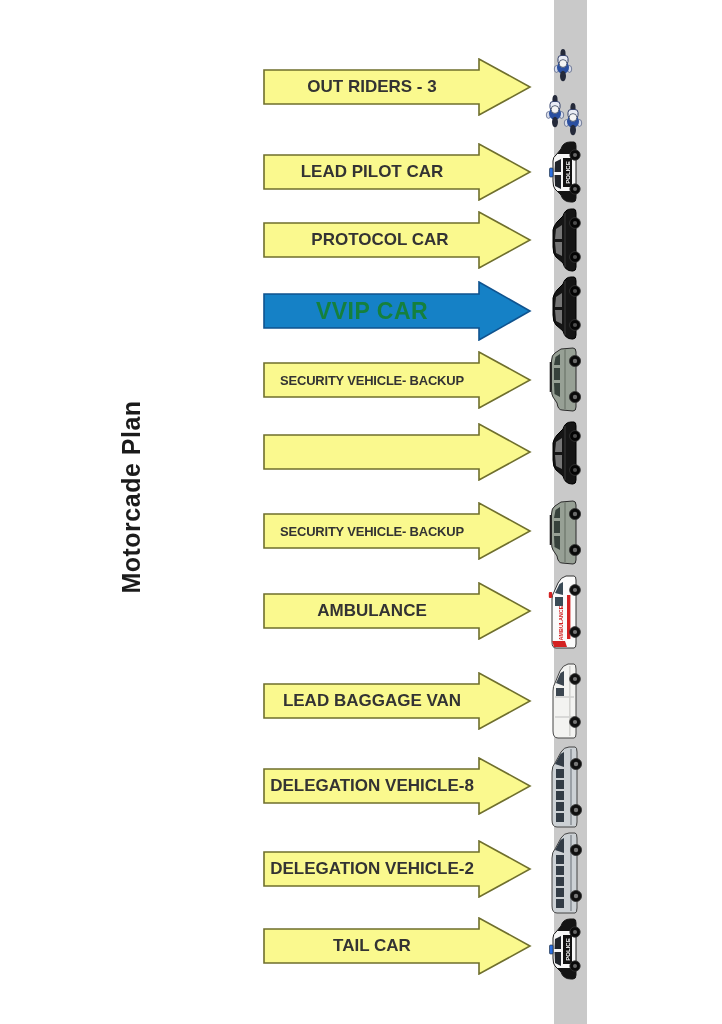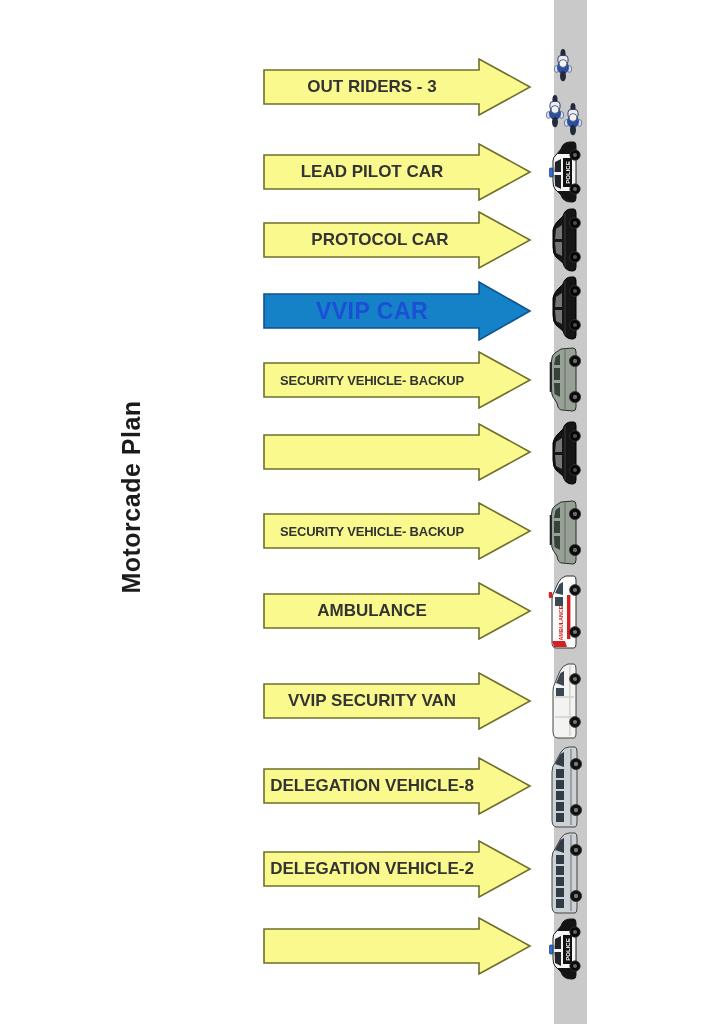--- a/index.html
+++ b/index.html
@@ -16,21 +16,21 @@
   .arrow{position:absolute;left:263px;width:268px;height:58px;}
   .arrow svg{display:block;}
   .arrow .shape{fill:var(--yf,#faf98e);stroke:var(--yb,#6f6f2d);stroke-width:1.6;}
   .arrow.blue .shape{fill:var(--bf,#1581c6);stroke:var(--bb,#0f538f);}
   .arrow .lbl{
     position:absolute;left:2px;top:12px;width:214px;height:34px;
     display:flex;align-items:center;justify-content:center;
     font-weight:bold;font-size:17px;color:#333333;white-space:nowrap;
   }
   .arrow .lbl.small{font-size:13.5px;letter-spacing:-.2px;transform:scaleX(.96);}
-  .arrow.blue .lbl{color:#1d4ed8;font-size:23px;letter-spacing:.5px;}
+  .arrow.blue .lbl{color:#15803d;font-size:23px;letter-spacing:.5px;}
   .vehicle{position:absolute;line-height:0;}
   .vehicle.rot{transform:rotate(-90deg);}
   .vehicle svg{display:block;}
 </style>
 </head>
 <body>
 
 <div class="canvas" style="--yf: #FAF98E; --yb: #6F6F2D; --bf: #1581C6; --bb: #0F538F; --road: #C9C9C9;">
   <div class="road"></div>
   <div class="title">Motorcade Plan</div>
@@ -205,21 +205,21 @@
   <circle cx="19" cy="29" r="5.4" fill="#101010" stroke="#333" stroke-width=".8"></circle>
           <circle cx="19" cy="29" r="2.1" fill="#777"></circle>
   <circle cx="61" cy="29" r="5.4" fill="#101010" stroke="#333" stroke-width=".8"></circle>
           <circle cx="61" cy="29" r="2.1" fill="#777"></circle>
 </svg>
       </div>
       <div class="arrow" style="top: 672px; height: 58px;">
         <svg width="270" height="58" viewBox="0 0 270 58">
        <polygon class="shape" points="1,12 216,12 216,1 267,29 216,57 216,46 1,46"></polygon>
      </svg>
-     <span class="lbl" style="top:12px;">VVIP SECURITY VAN</span>
+     <span class="lbl" style="top:12px;">LEAD BAGGAGE VAN</span>
       </div>
       <div class="vehicle rot" style="left: 524px; top: 683px; width: 80px; height: 36px;">
         <svg width="80" height="36" viewBox="0 0 80 36">
   <path d="M3,28 L3,12 Q3,7 10,7 L50,7 Q55,7 58,9 L70,14 Q76,17 77,22 L77,28 Q77,30 72,30 L7,30 Q3,30 3,28 Z" fill="#f3f3f1" stroke="#444" stroke-width="1"></path>
   <polygon points="58,10 68,14.5 70,18 55,18" fill="#3c4650"></polygon>
   <rect x="45" y="10" width="8" height="8" fill="#3c4650"></rect>
   <line x1="44" y1="9" x2="44" y2="28" stroke="#bdbdbd" stroke-width="1"></line>
   <line x1="24" y1="9" x2="24" y2="28" stroke="#bdbdbd" stroke-width="1"></line>
   <rect x="5" y="23" width="70" height="1.6" fill="#d3d3d0"></rect>
   <circle cx="19" cy="29" r="5.4" fill="#101010" stroke="#333" stroke-width=".8"></circle>
@@ -269,20 +269,21 @@
   <circle cx="20" cy="31" r="5.6" fill="#101010" stroke="#333" stroke-width=".8"></circle>
           <circle cx="20" cy="31" r="2.2" fill="#777"></circle>
   <circle cx="66" cy="31" r="5.6" fill="#101010" stroke="#333" stroke-width=".8"></circle>
           <circle cx="66" cy="31" r="2.2" fill="#777"></circle>
 </svg>
       </div>
       <div class="arrow" style="top: 917px; height: 58px;">
         <svg width="270" height="58" viewBox="0 0 270 58">
        <polygon class="shape" points="1,12 216,12 216,1 267,29 216,57 216,46 1,46"></polygon>
      </svg>
+     <span class="lbl" style="top:12px;">TAIL CAR</span>
       </div>
       <div class="vehicle rot" style="left: 532px; top: 932px; width: 64px; height: 34px;">
         <svg width="64" height="34" viewBox="0 0 64 34">
   <path d="M2,24 Q2,16 9,14 L15,8 Q17,6 23,6 L43,6 Q47,6 49,9 L55,14 Q62,16 62,23 L62,27 Q62,29 58,29 L6,29 Q2,29 2,26 Z" fill="#f6f6f6" stroke="#1a1a1a" stroke-width="1"></path>
   <path d="M2,24 Q2,16 9,14 L13,10 L13,29 L6,29 Q2,29 2,26 Z" fill="#141414"></path>
   <path d="M50,10 L55,14 Q62,16 62,23 L62,27 Q62,29 58,29 L50,29 Z" fill="#141414"></path>
   <polygon points="18,8 29,7.5 29,14 15,14" fill="#20242a"></polygon>
   <polygon points="32,7.5 42,8 45,14 32,14" fill="#20242a"></polygon>
   <rect x="27" y="2.5" width="9" height="3.5" rx="1" fill="#2b6fe0" stroke="#123" stroke-width=".6"></rect>
   <rect x="17" y="16" width="29" height="9" fill="#111"></rect>

